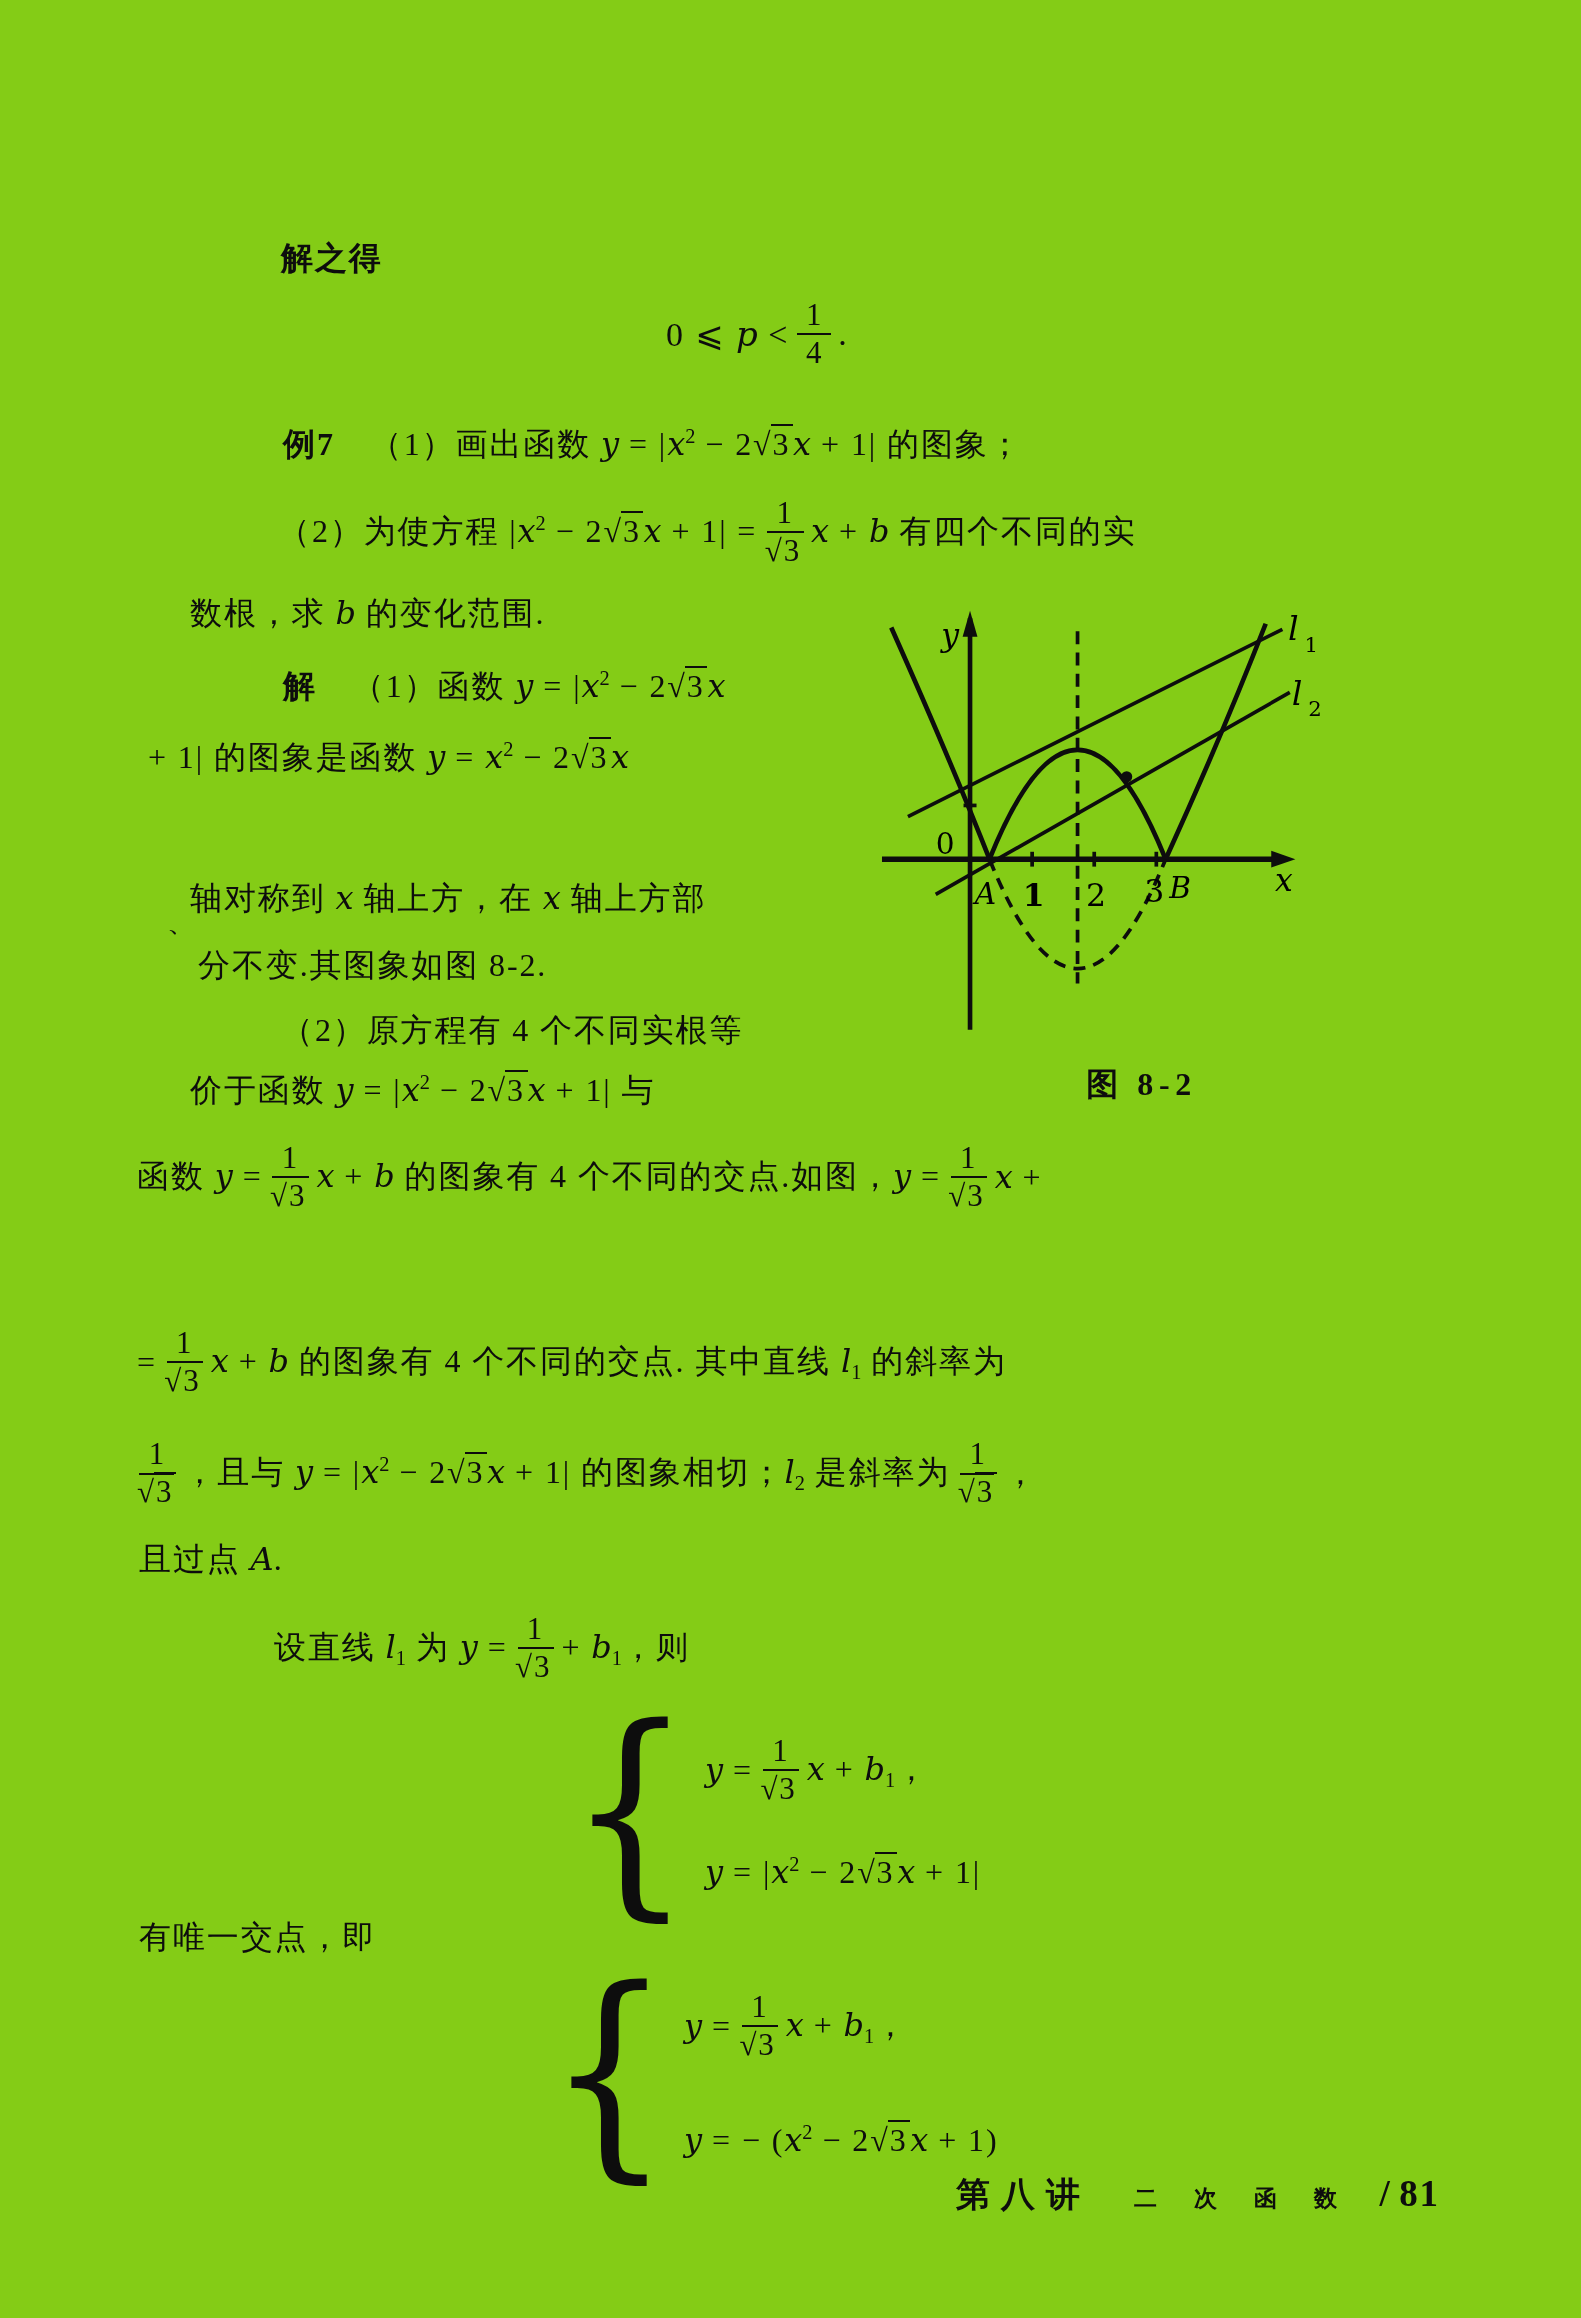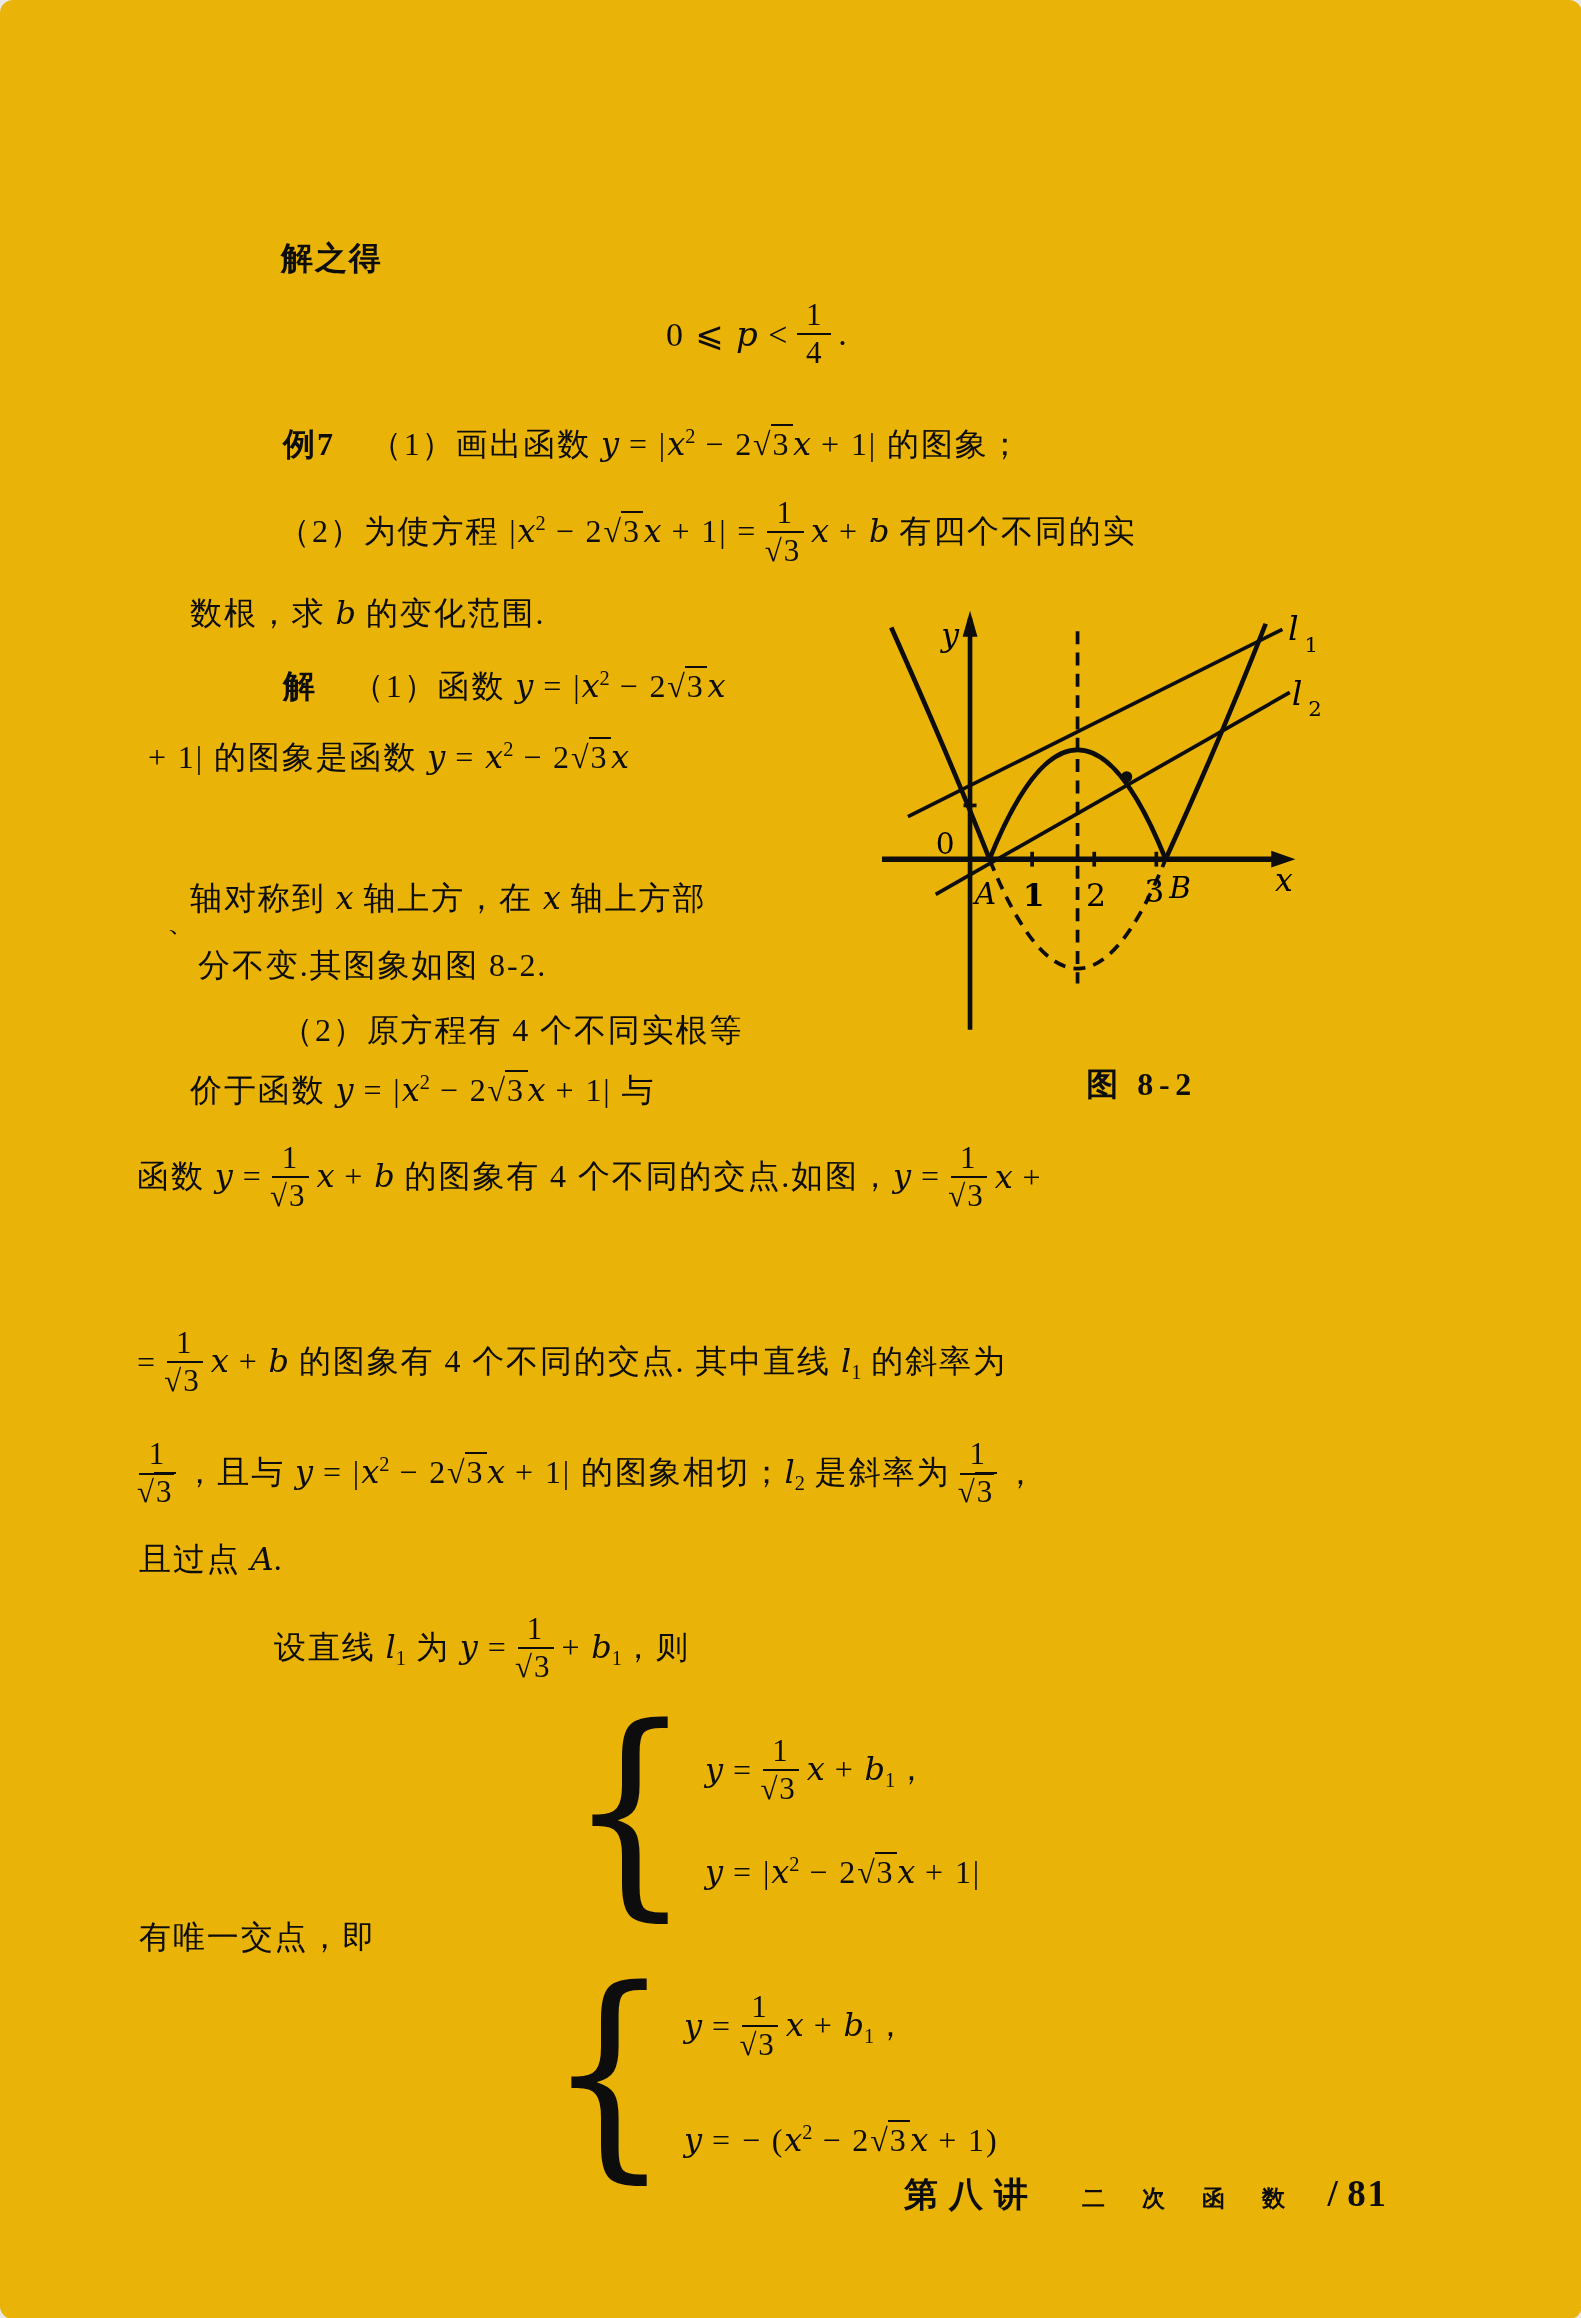--- a/index.html
+++ b/index.html
@@ -1,19 +1,19 @@
 <!DOCTYPE html>
 <html style="font-size:15px"><head>
 <meta charset="utf-8">
 <style>
   html,body{margin:0;padding:0;background:#e8e8e8;}
   .page{
-    position:relative;width:1582px;height:2319px;background:#eab308;
+    position:relative;width:1582px;height:2319px;background:#84cc16;
     font-family:"Liberation Serif","DejaVu Serif",serif;
-    color:#0d0d0d;overflow:hidden;border-radius:13px;
+    color:#0d0d0d;overflow:hidden;
   }
   .line{position:absolute;white-space:nowrap;font-size:32px;letter-spacing:1.9px;}
   .mline{position:absolute;display:flex;align-items:center;white-space:nowrap;
          font-size:32px;letter-spacing:1.9px;}
   .bold{font-weight:bold;}
   i{font-family:"DejaVu Serif","Liberation Serif",serif;font-style:italic;letter-spacing:0;}
   sup{font-size:20.4px;vertical-align:super;letter-spacing:0;}
   sub{font-size:20.4px;vertical-align:sub;letter-spacing:0;}
   .frac{display:inline-flex;flex-direction:column;align-items:center;
         vertical-align:middle;margin:0 7.4px;line-height:1.05;letter-spacing:0;}
@@ -197,21 +197,21 @@
           <span class="fd"><span class="sq">√<span class="vl">3</span></span></span>
         </span>
         <span><i>x</i> + <i>b</i><sub>1</sub>，</span>
       </div>
       <div class="sysrow" style="height:59px;">
         <span><i>y</i> = − (<i>x</i><sup>2</sup> − 2<span class="sq">√<span class="vl">3</span></span><i>x</i> + 1)</span>
       </div>
     </div>
   </div>
 
-  <div class="footer" style="left:904px;top:2172px;">
+  <div class="footer" style="left:956px;top:2172px;">
     <span class="sec">第八讲</span>
     <span class="ttl">二次函数</span>
     <span class="sep">/</span>
     <span class="pn">81</span>
   </div>
 
 </div>
 
 
 </body></html>

